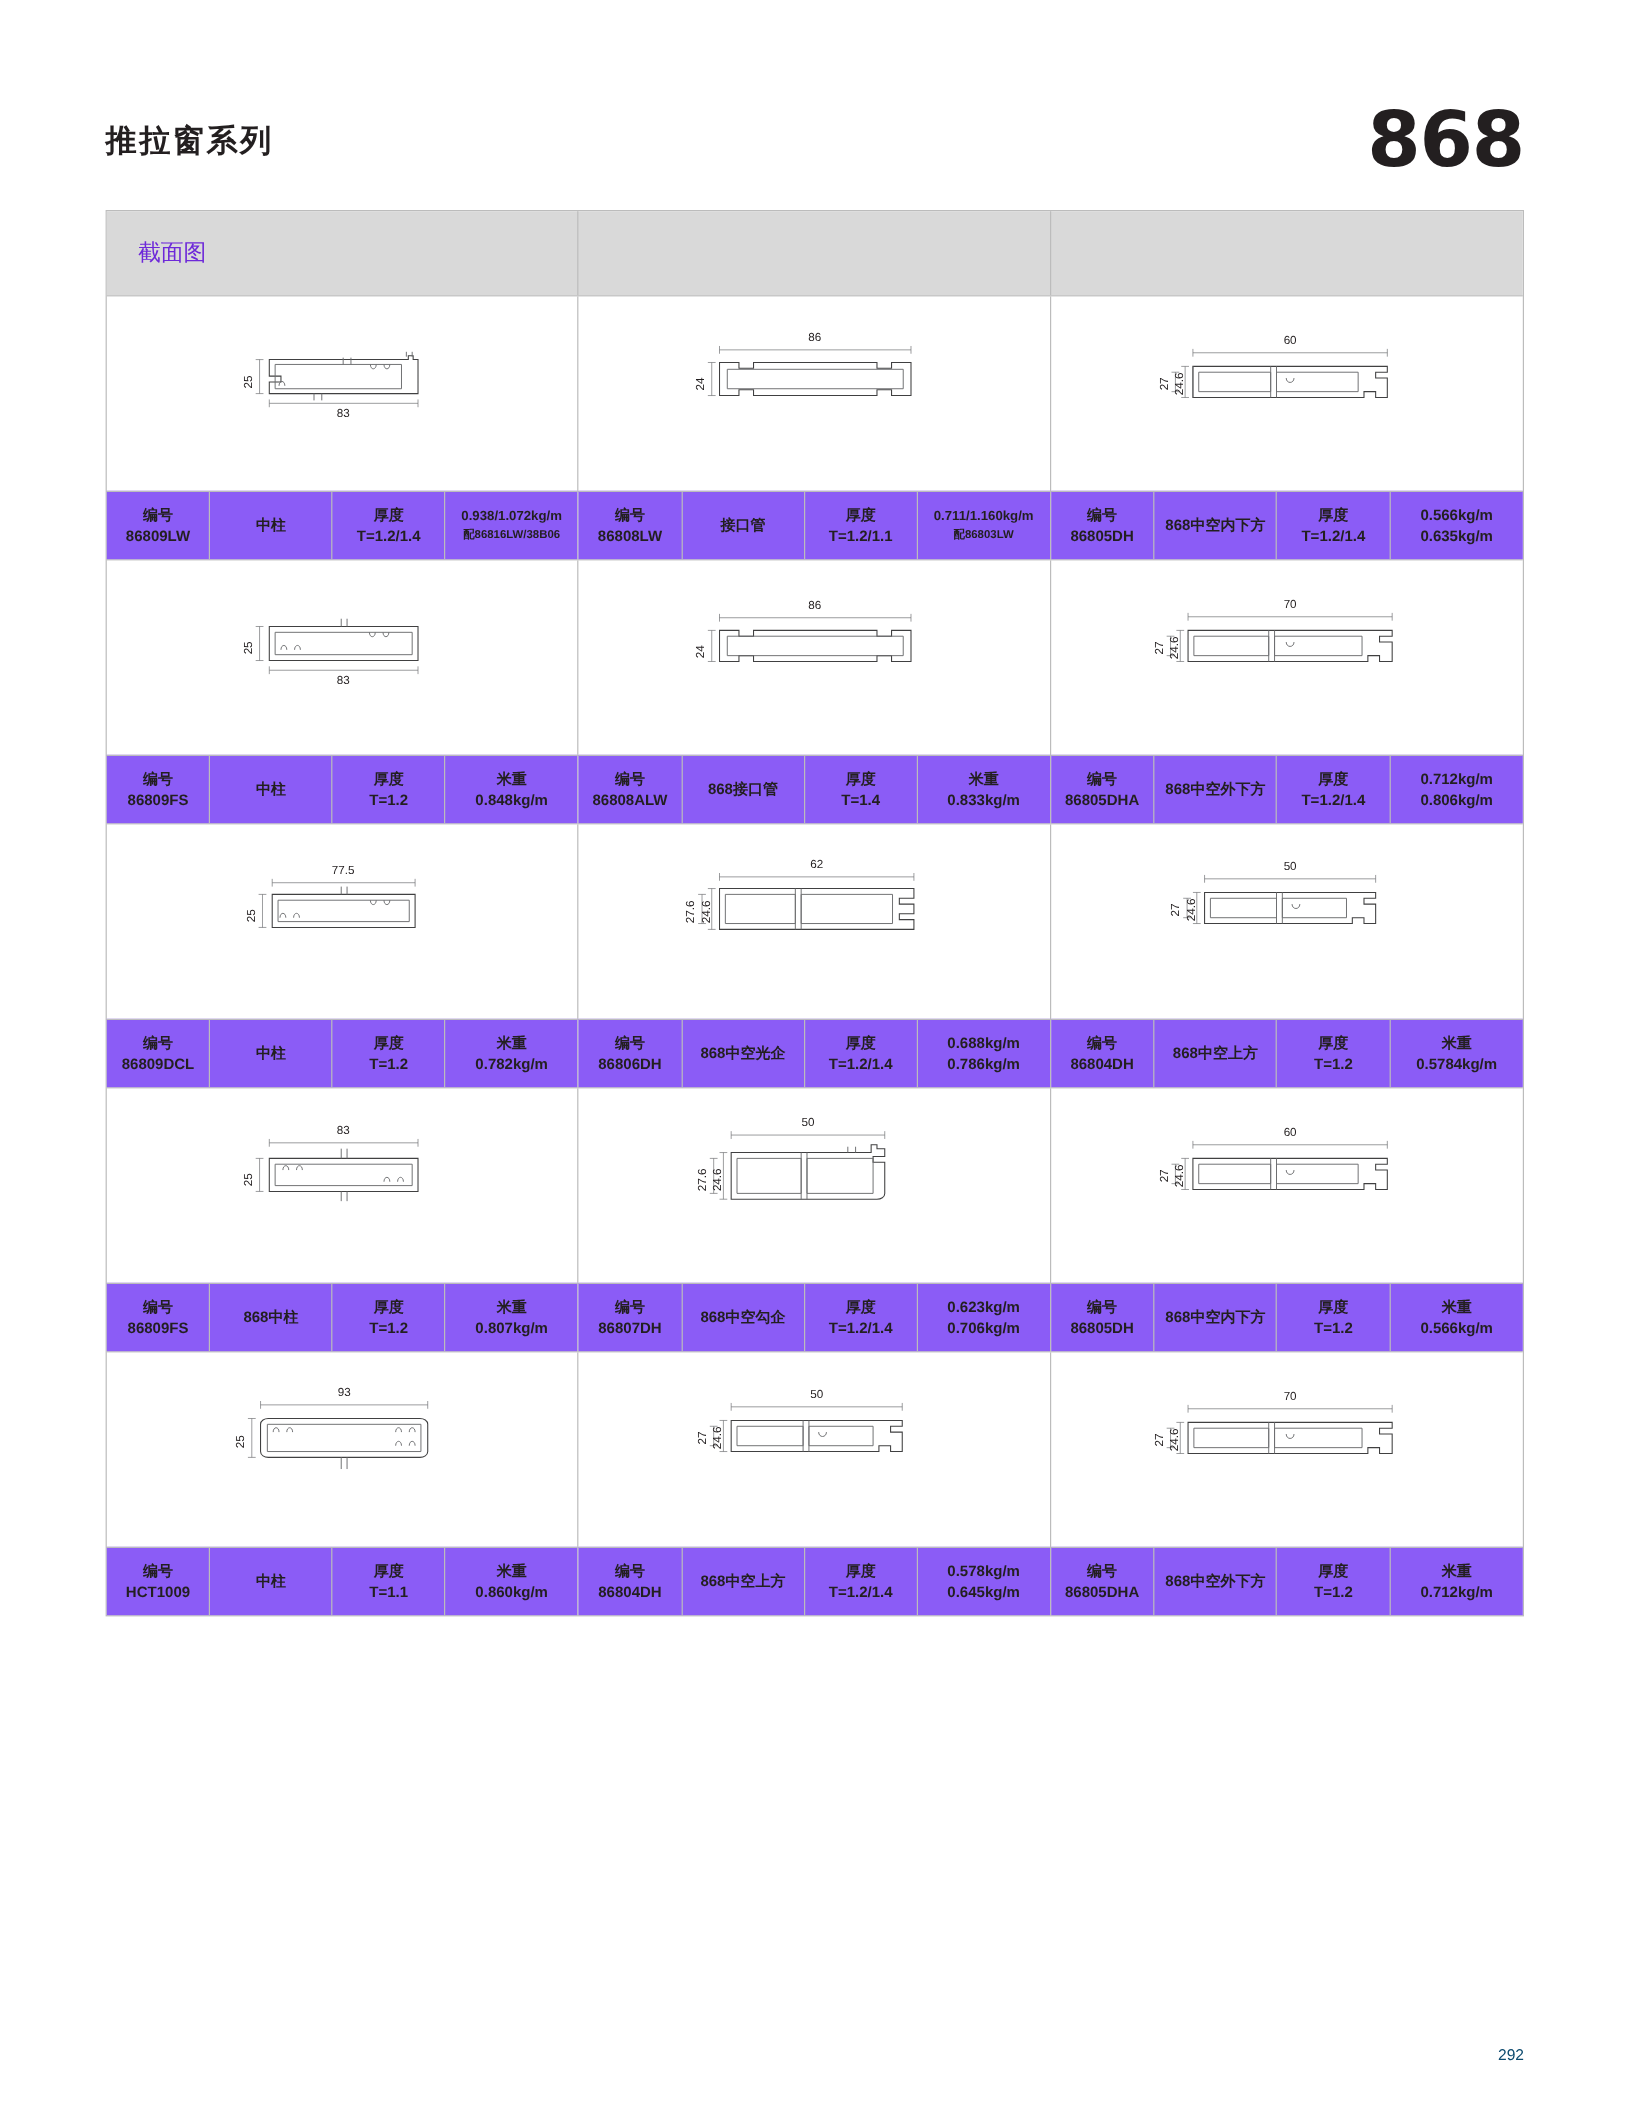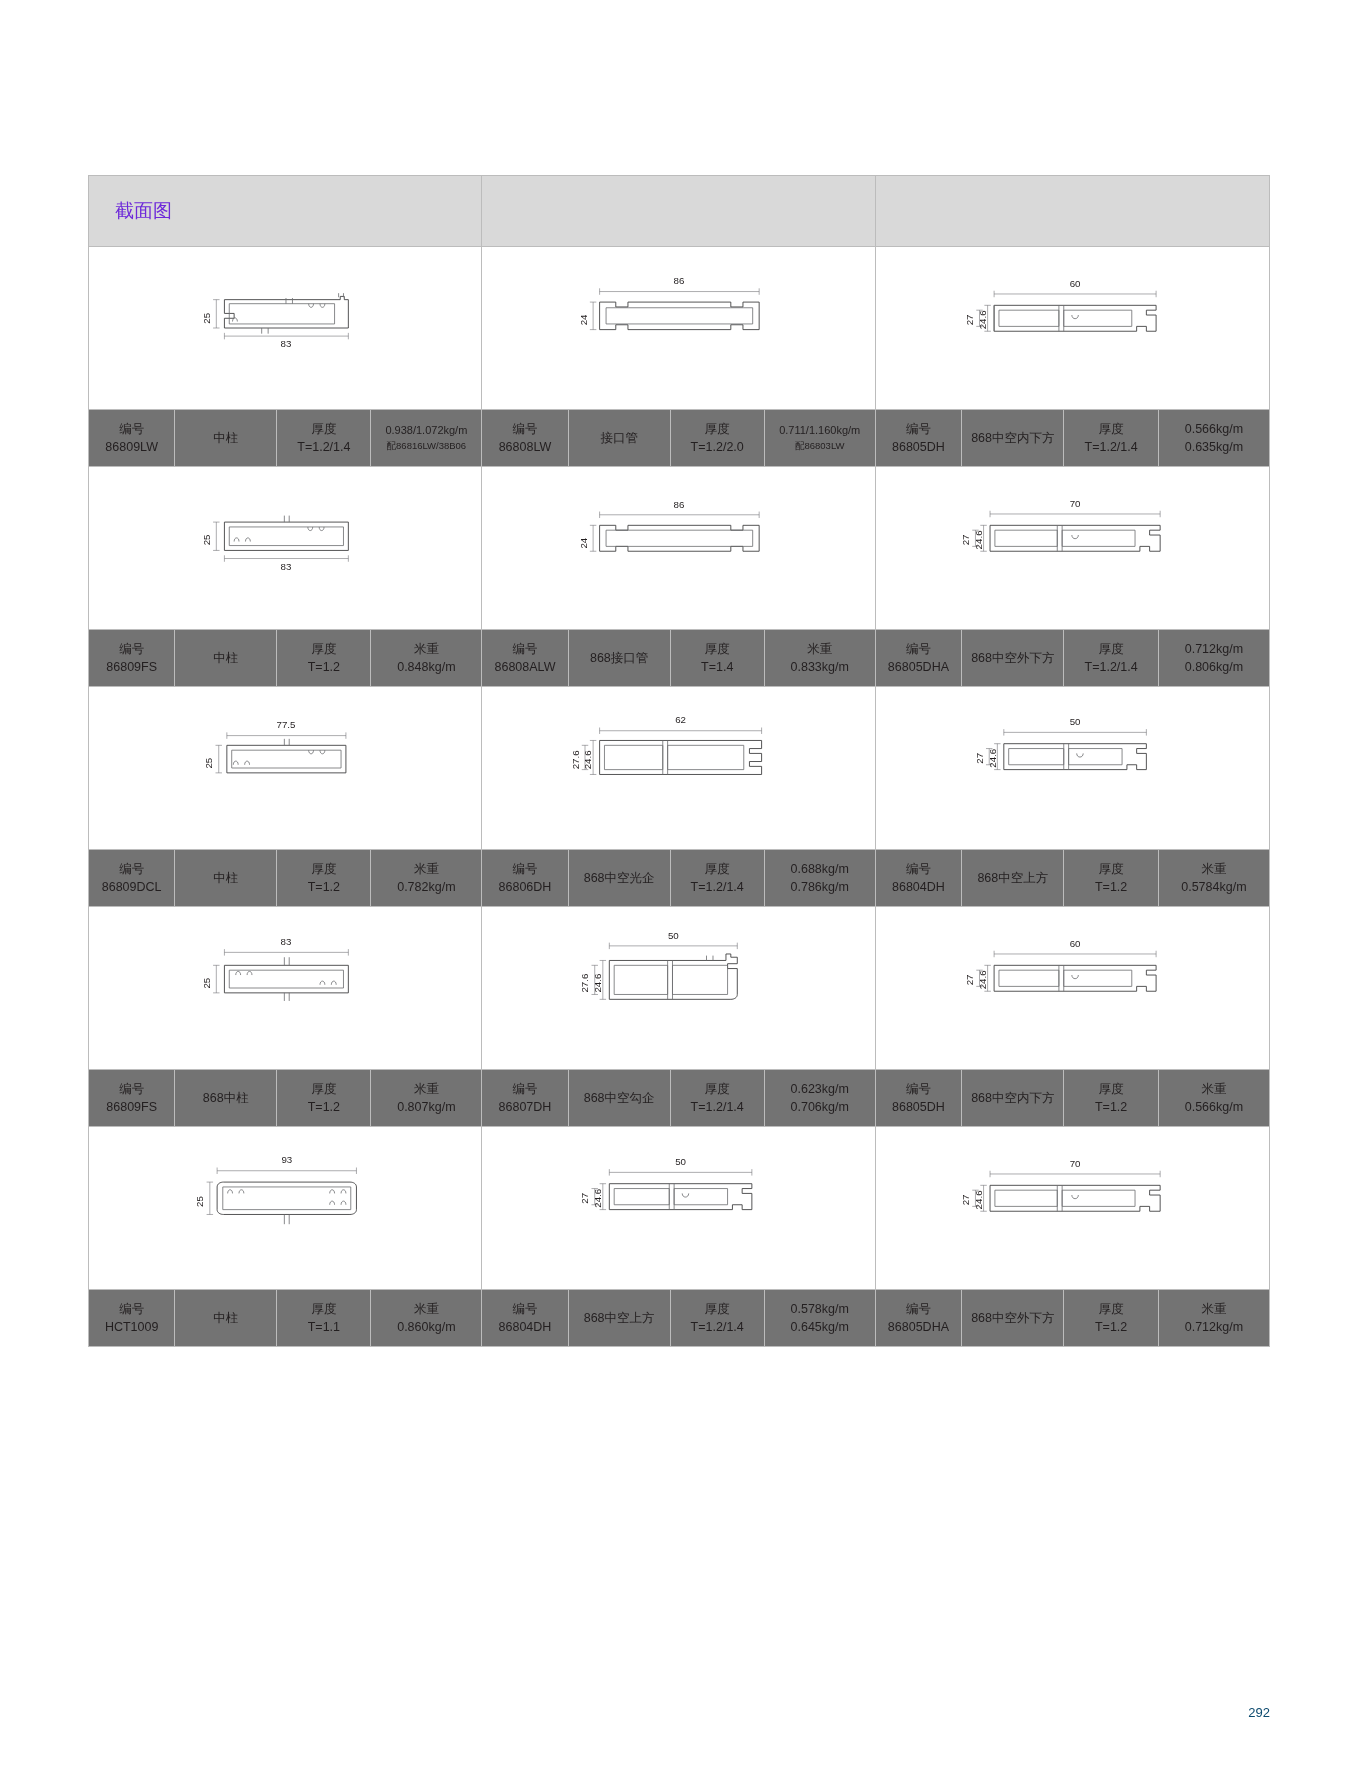--- a/index.html
+++ b/index.html
@@ -86,22 +86,23 @@
   .col:last-child { border-right: none; }
 
   .draw {
     height: 162px;
     position: relative;
     overflow: hidden;
   }
   .specs {
     display: flex;
     height: 56px;
-    background: #737373;
+    background: #8b5cf6;
     border-top: 1px solid #bcbcbc;
+    font-weight: bold;
   }
   .spec {
     box-sizing: border-box;
     border-right: 1px solid #bcbcbc;
     display: flex;
     flex-direction: column;
     align-items: center;
     justify-content: center;
     font-size: 12.5px;
     line-height: 1.45;
@@ -144,20 +145,24 @@
     bottom: 52px;
     font-size: 13px;
     color: #0c4a6e;
   }
 </style>
 </head>
 <body>
 
 <div class="page">
 
+  <div class="header">
+    <div class="header-title">推拉窗系列</div>
+    <div class="header-number">868</div>
+  </div>
 
   <div class="sheet">
 
     <div class="title-row">
       <div class="title-cell">截面图</div>
       <div class="title-cell"></div>
       <div class="title-cell"></div>
     </div>
 
     <div class="grid-row">
@@ -224,21 +229,21 @@
         <div class="specs">
           <div class="spec w1">
             <span>编号</span>
             <span>86808LW</span>
           </div>
           <div class="spec w2">
             <span>接口管</span>
           </div>
           <div class="spec w3">
             <span>厚度</span>
-            <span>T=1.2/2.0</span>
+            <span>T=1.2/1.1</span>
           </div>
           <div class="spec w4">
             <span class="sub">0.711/1.160kg/m</span>
             <span class="tiny">配86803LW</span>
           </div>
         </div>
       </div>
 
       <div class="col">
         <div class="draw">

